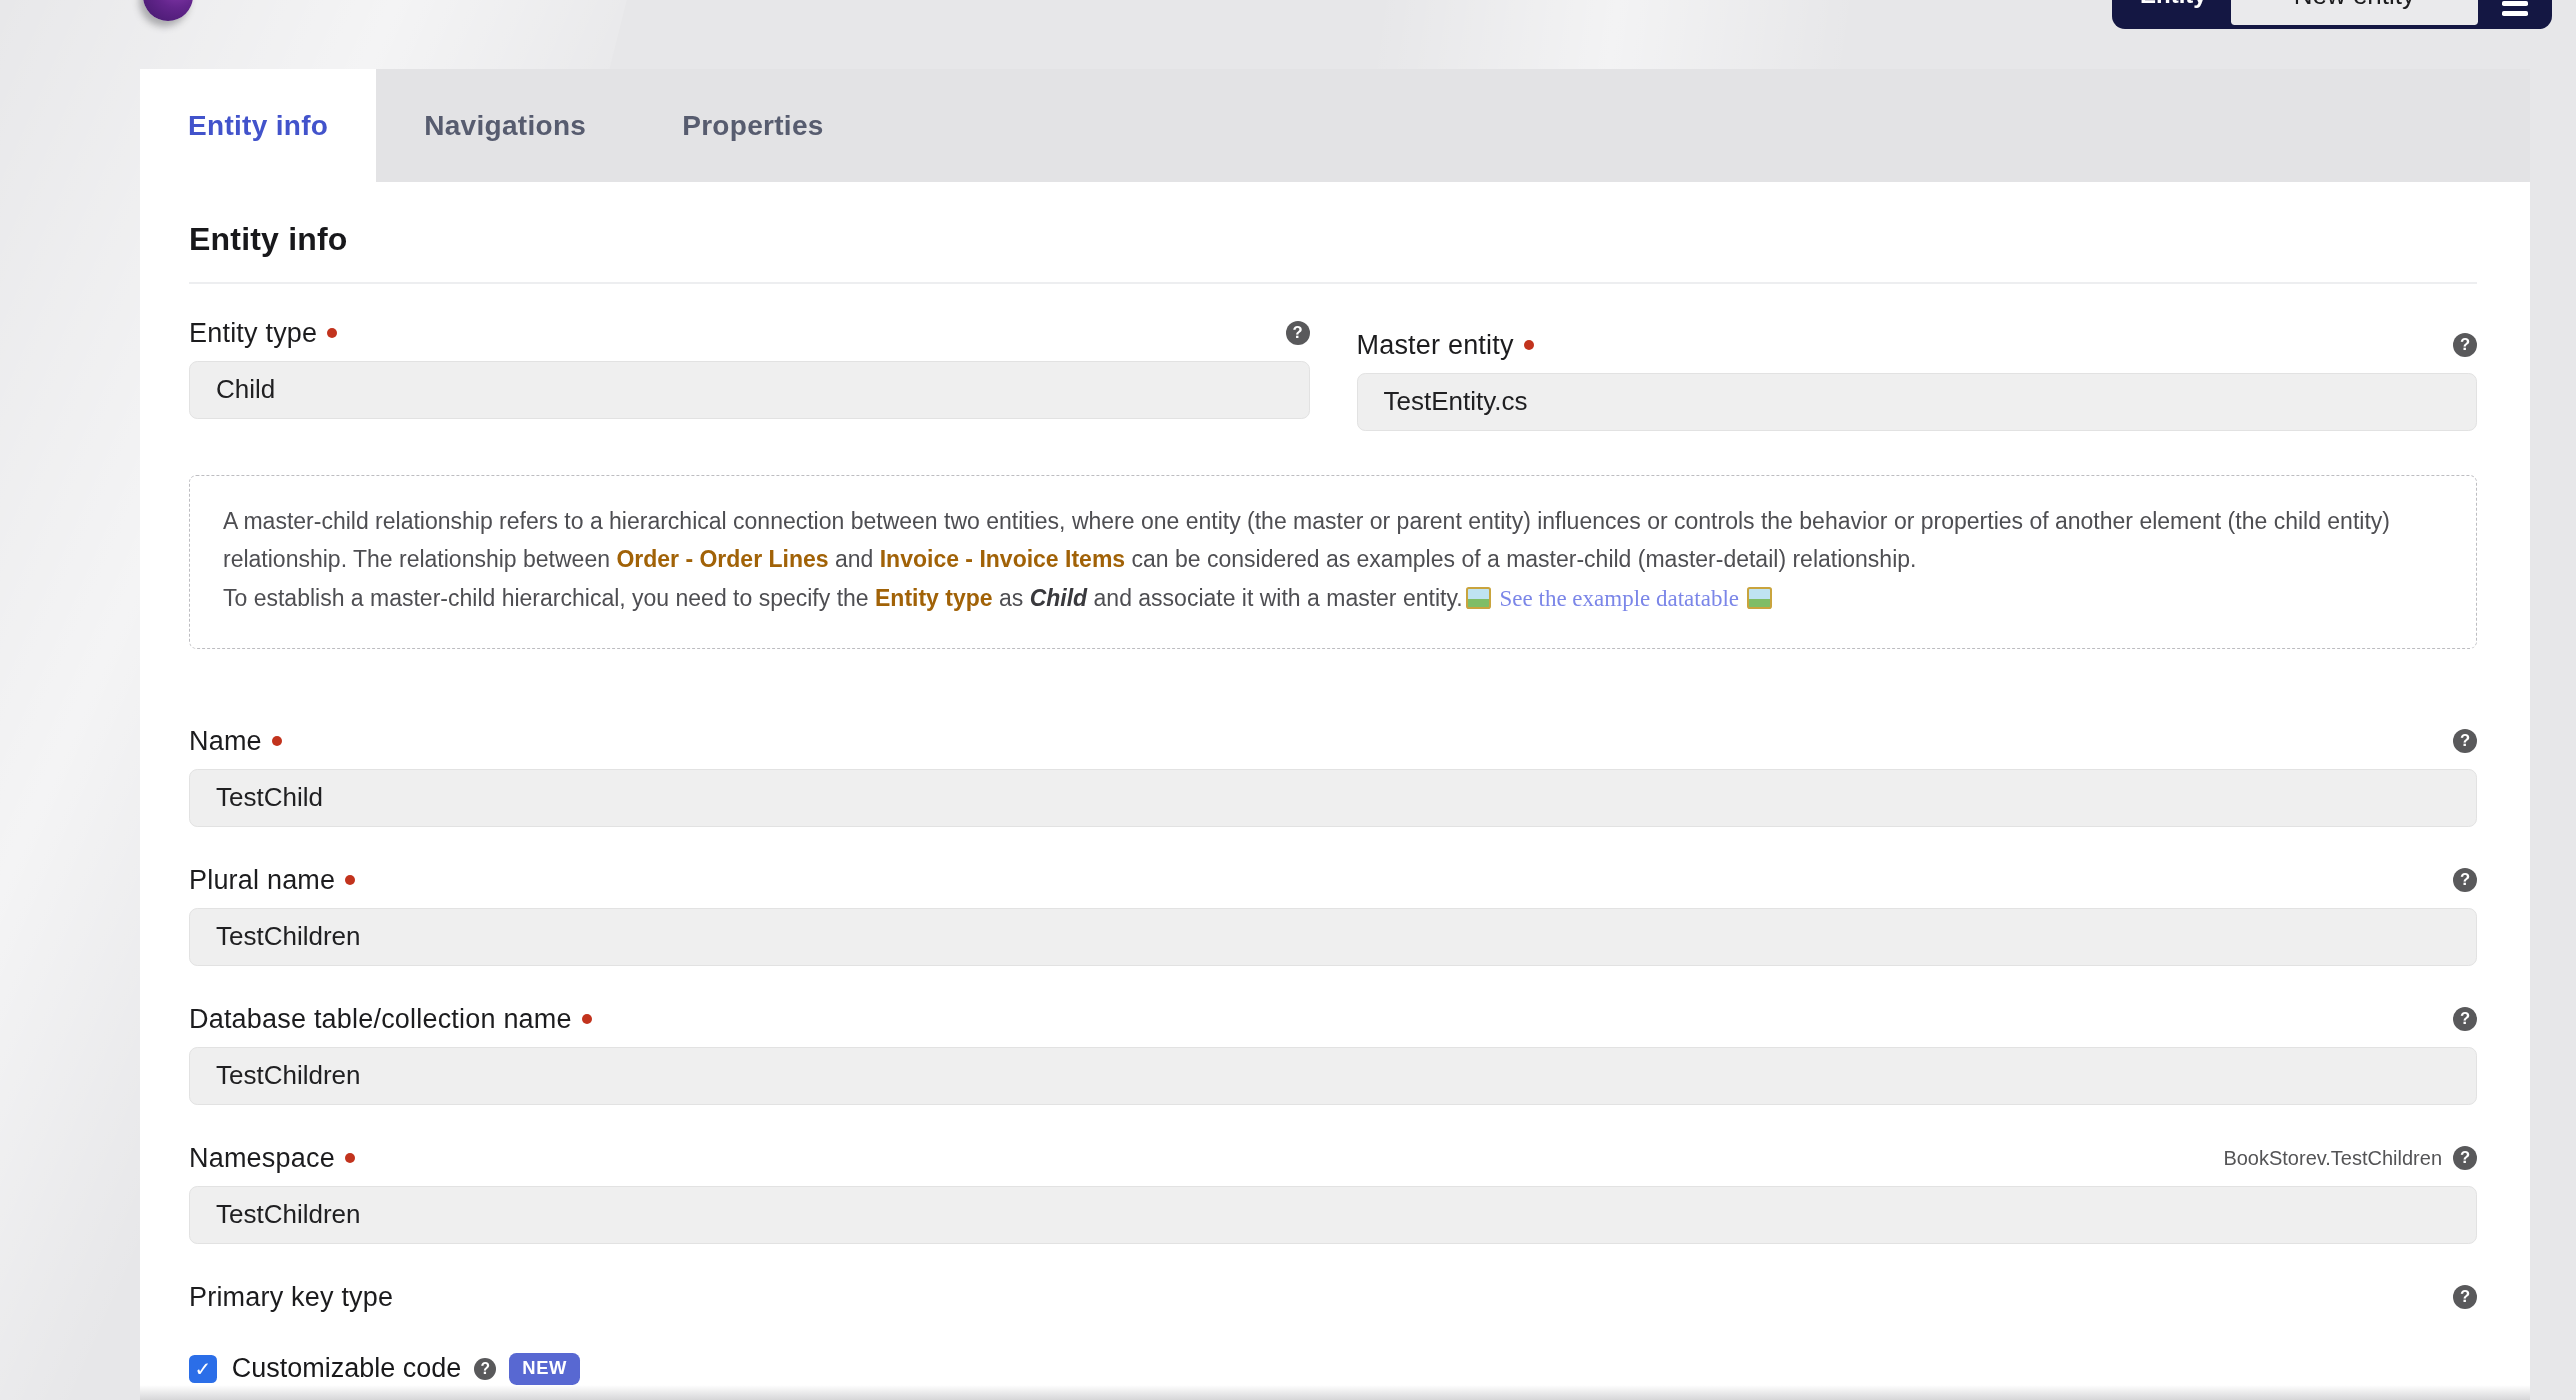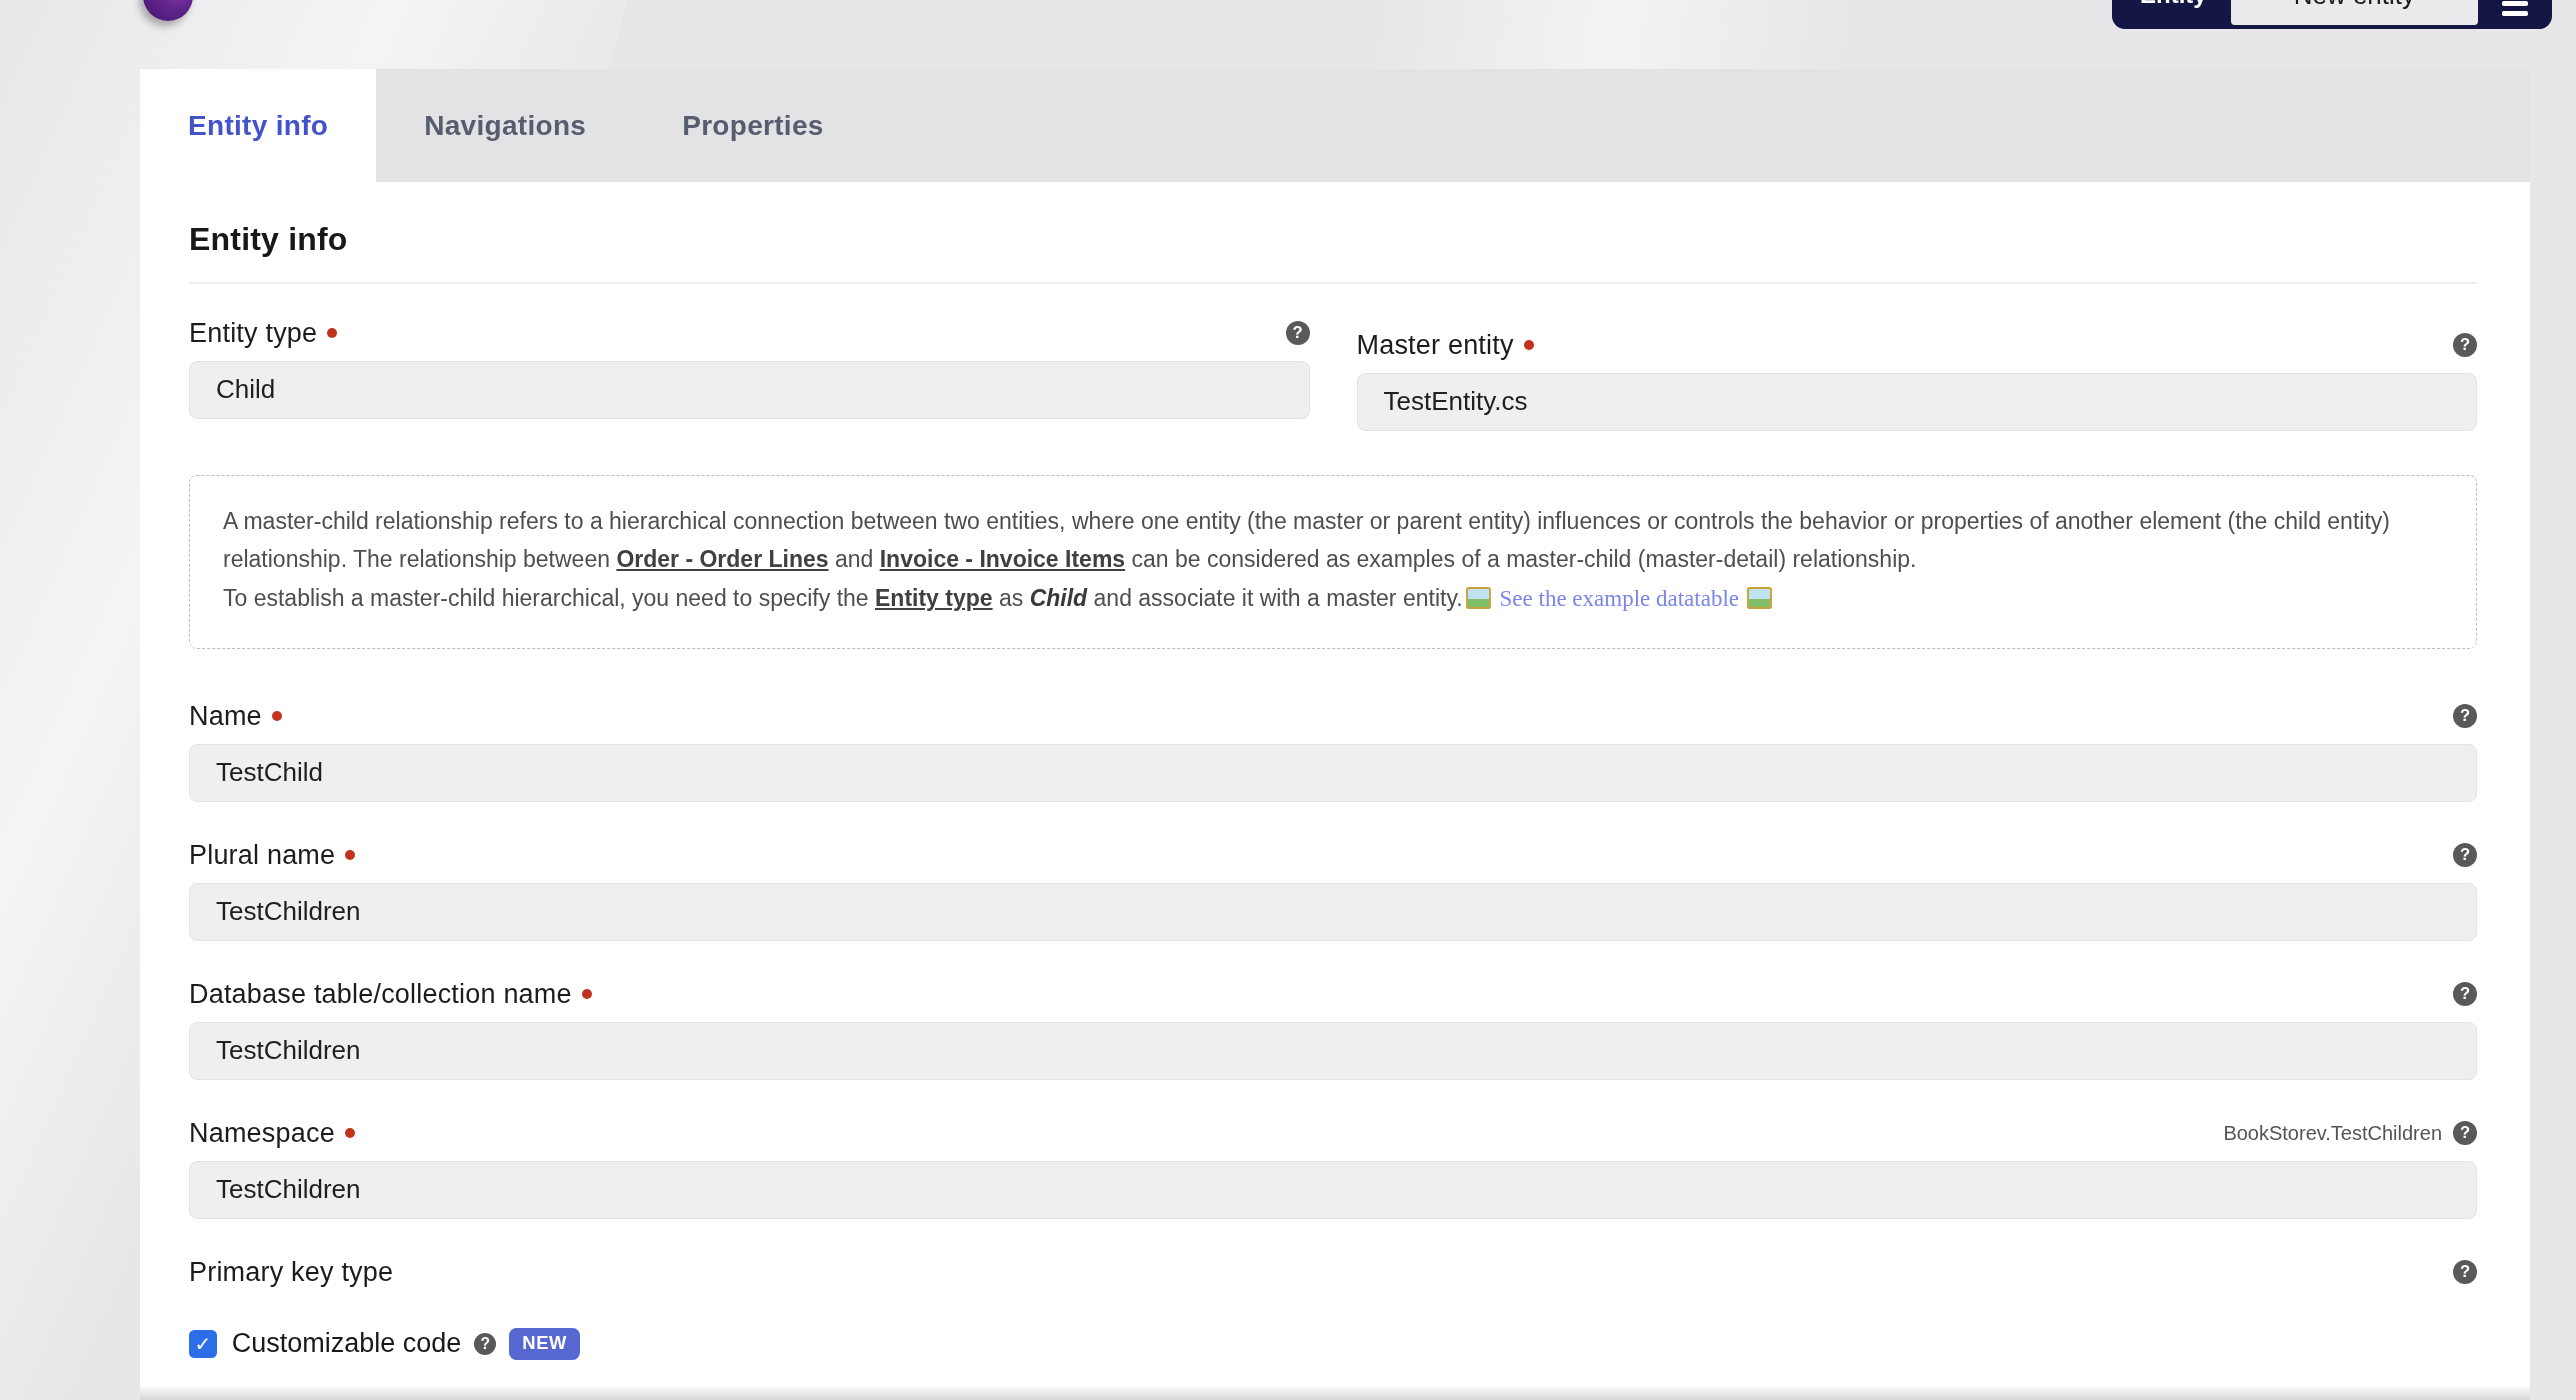--- a/index.html
+++ b/index.html
@@ -63,30 +63,30 @@
     flex:0 0 auto; }
   .help.right { margin-left:auto; }
   .ns-hint { margin-left:auto; margin-right:11px; font-size:20px; color:#545456; }
 
   .input { height:58px; background:#efefef; border:0.9px solid #e2e2e2; border-radius:8.3px;
     display:flex; align-items:center; padding:0 26px; font-size:26px; color:#202022; }
 
   .info-box { margin-top:44px; border:1.8px dashed #bdbdc1; border-radius:7.4px;
     padding:26px 33px 29px 33px; font-size:23px; line-height:1.68; color:#4e4e52; }
   .info-box p { margin:0; }
-  .info-box b { font-weight:700; color:#404040;text-decoration:underline; }
+  .info-box b { font-weight:700; color:#a16207; }
   .info-box .bi { font-weight:700; font-style:italic; color:#39393d; }
   .info-box a { color:#7b86e8; text-decoration:none; cursor:pointer;font-family:Liberation Serif, serif; }
   .pic-emoji { display:inline-block; width:25px; height:22px; border:2.8px solid #c9a43d;
     border-radius:2.8px; background:linear-gradient(to bottom, #bfe3f2 55%, #7fbd66 45%);
     vertical-align:-2.8px; margin:0 8.3px; }
   .pic-emoji.lead { margin-left:3.7px; }
 
   .field { margin-top:37px; }
-  .field.after-box { margin-top:51px; }
+  .field.after-box { margin-top:76px; }
 
   .checkbox-row { margin-top:39px; display:flex; align-items:center; }
   .cbx { width:28px; height:28px; border-radius:5.5px; background:#2b6ee8; color:#ffffff;
     font-size:20px; font-weight:700; display:flex; align-items:center; justify-content:center;
     cursor:pointer; }
   .cbx-label { margin-left:14.7px; font-size:27px; font-weight:500; color:#19191b; }
   .help.inline { margin-left:13px; width:22px; height:22px; font-size:15.6px; }
   .badge { margin-left:13px; background:#5868d2; color:#ffffff; border-radius:7.4px;
     padding:4.6px 13px 5.5px 13px; font-size:18.4px; font-weight:600; letter-spacing:0.6px; }
 

